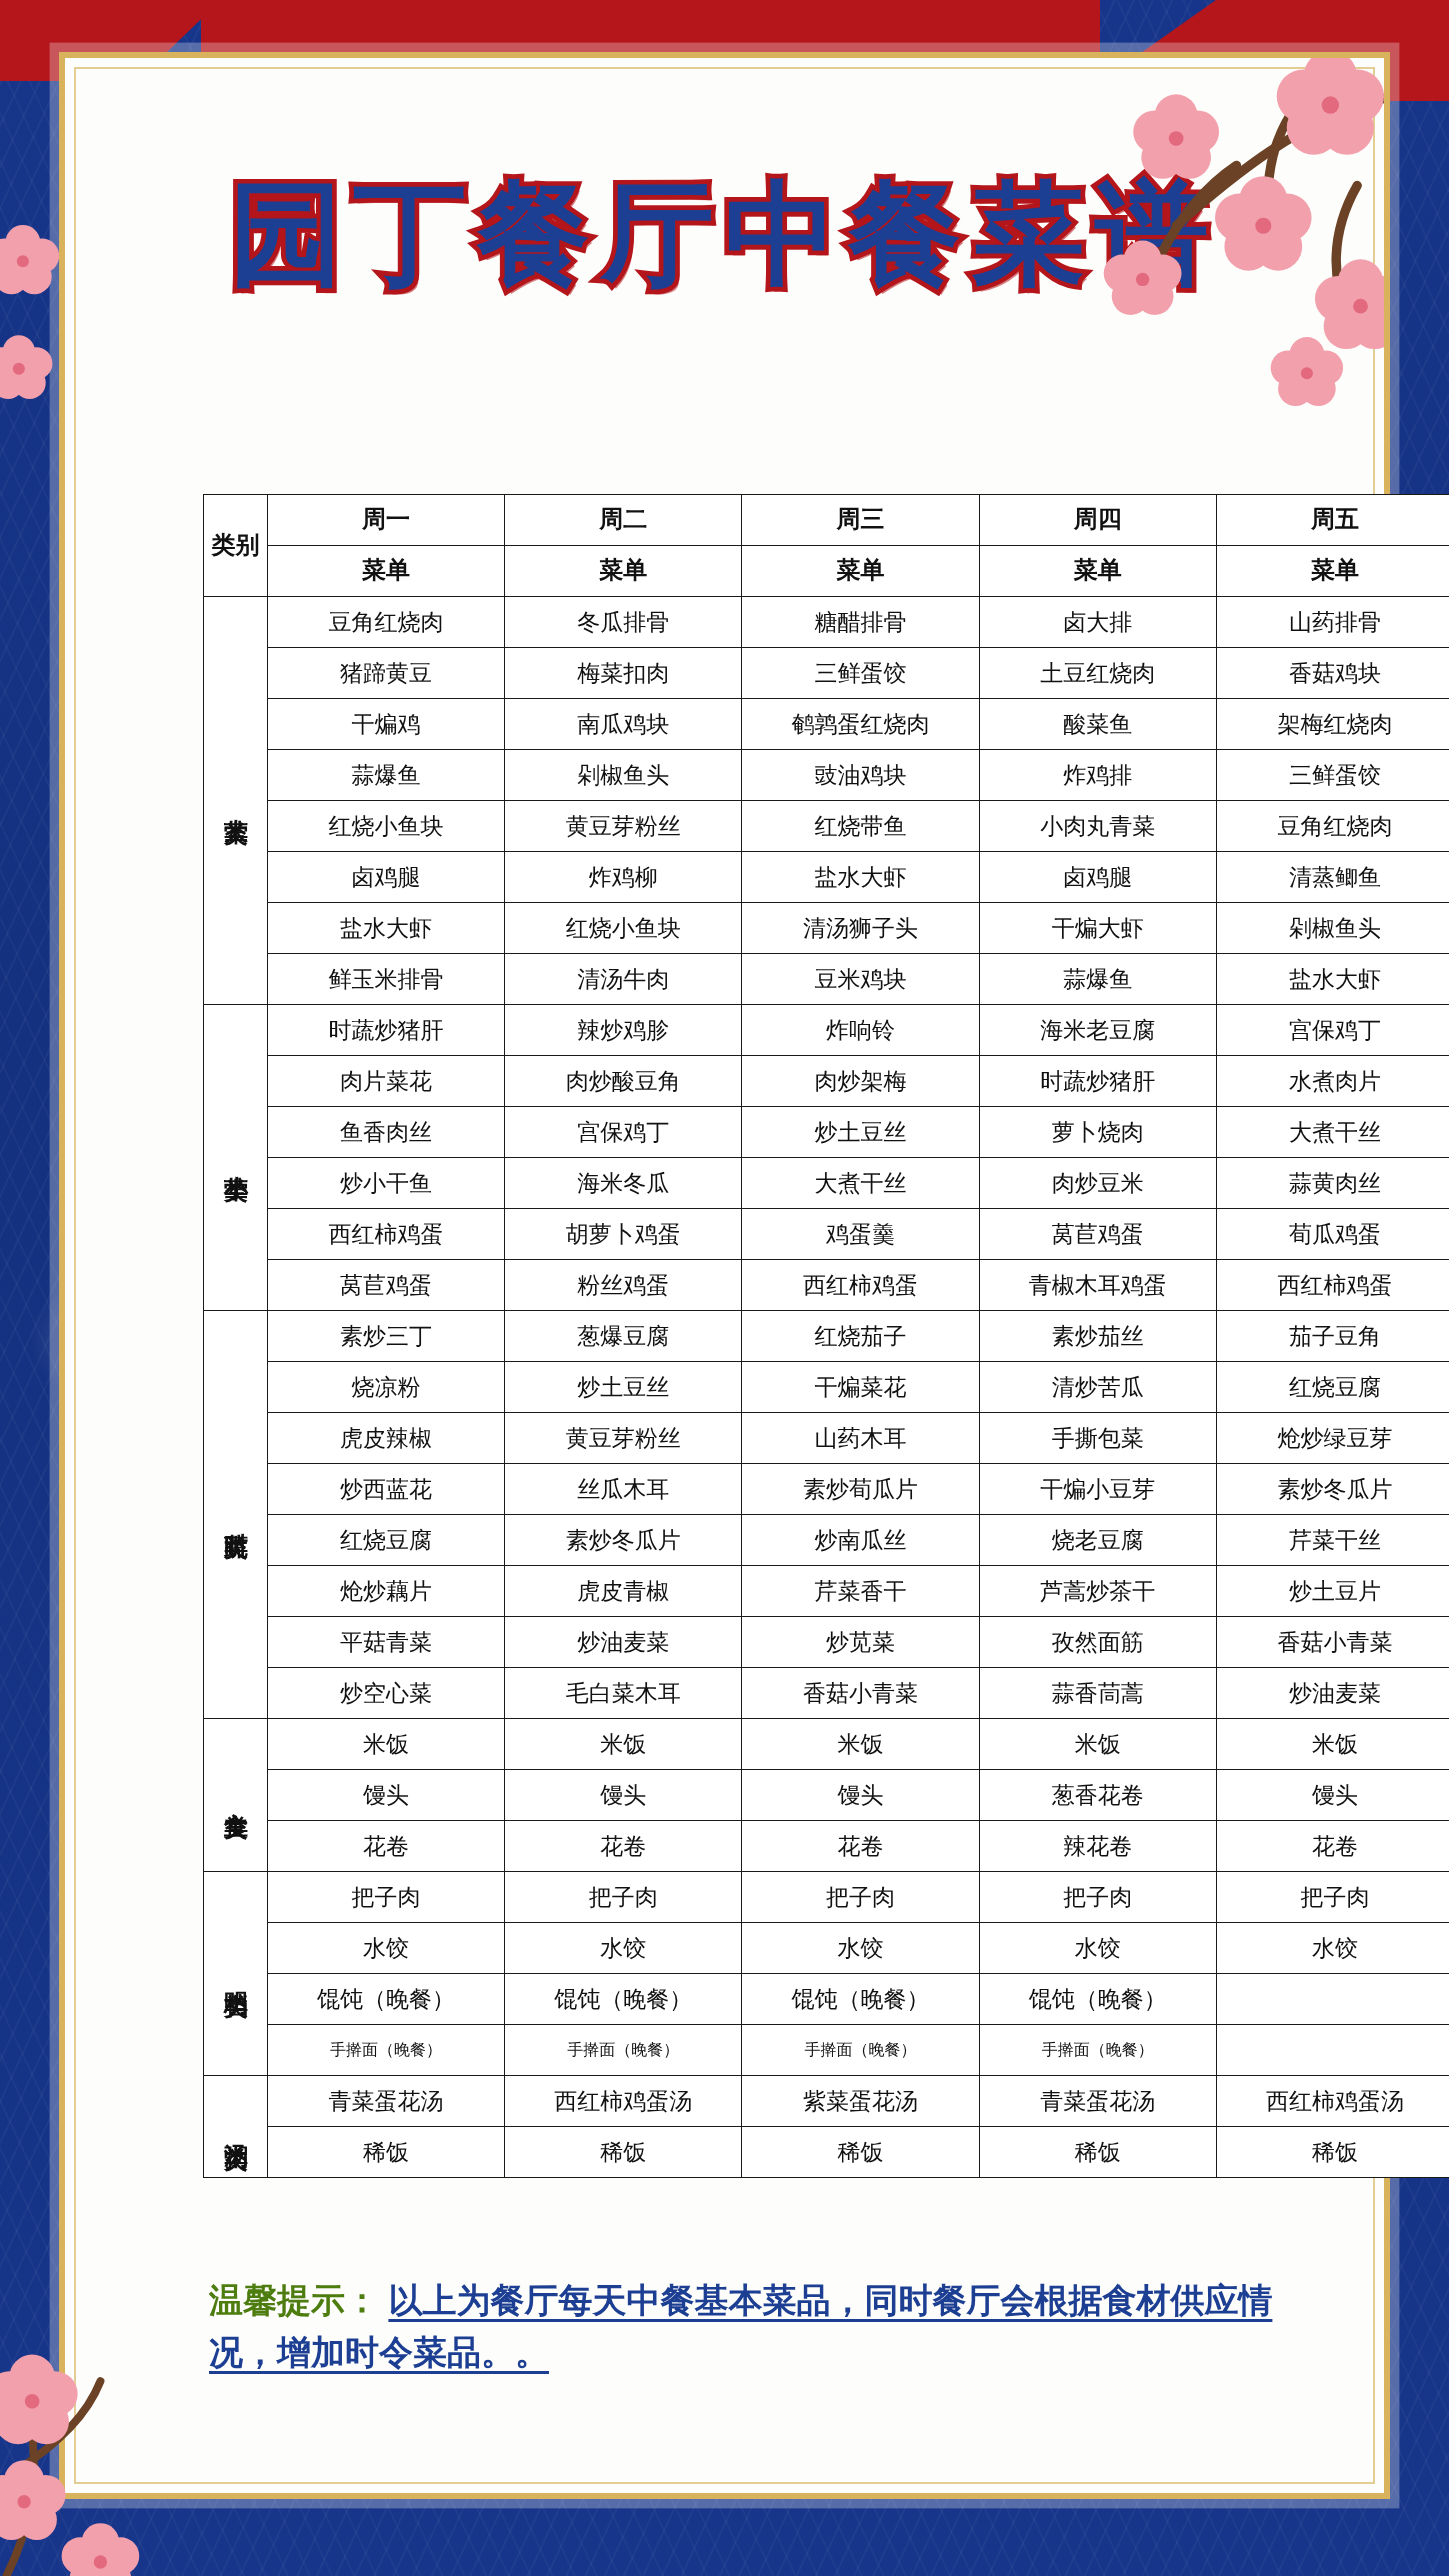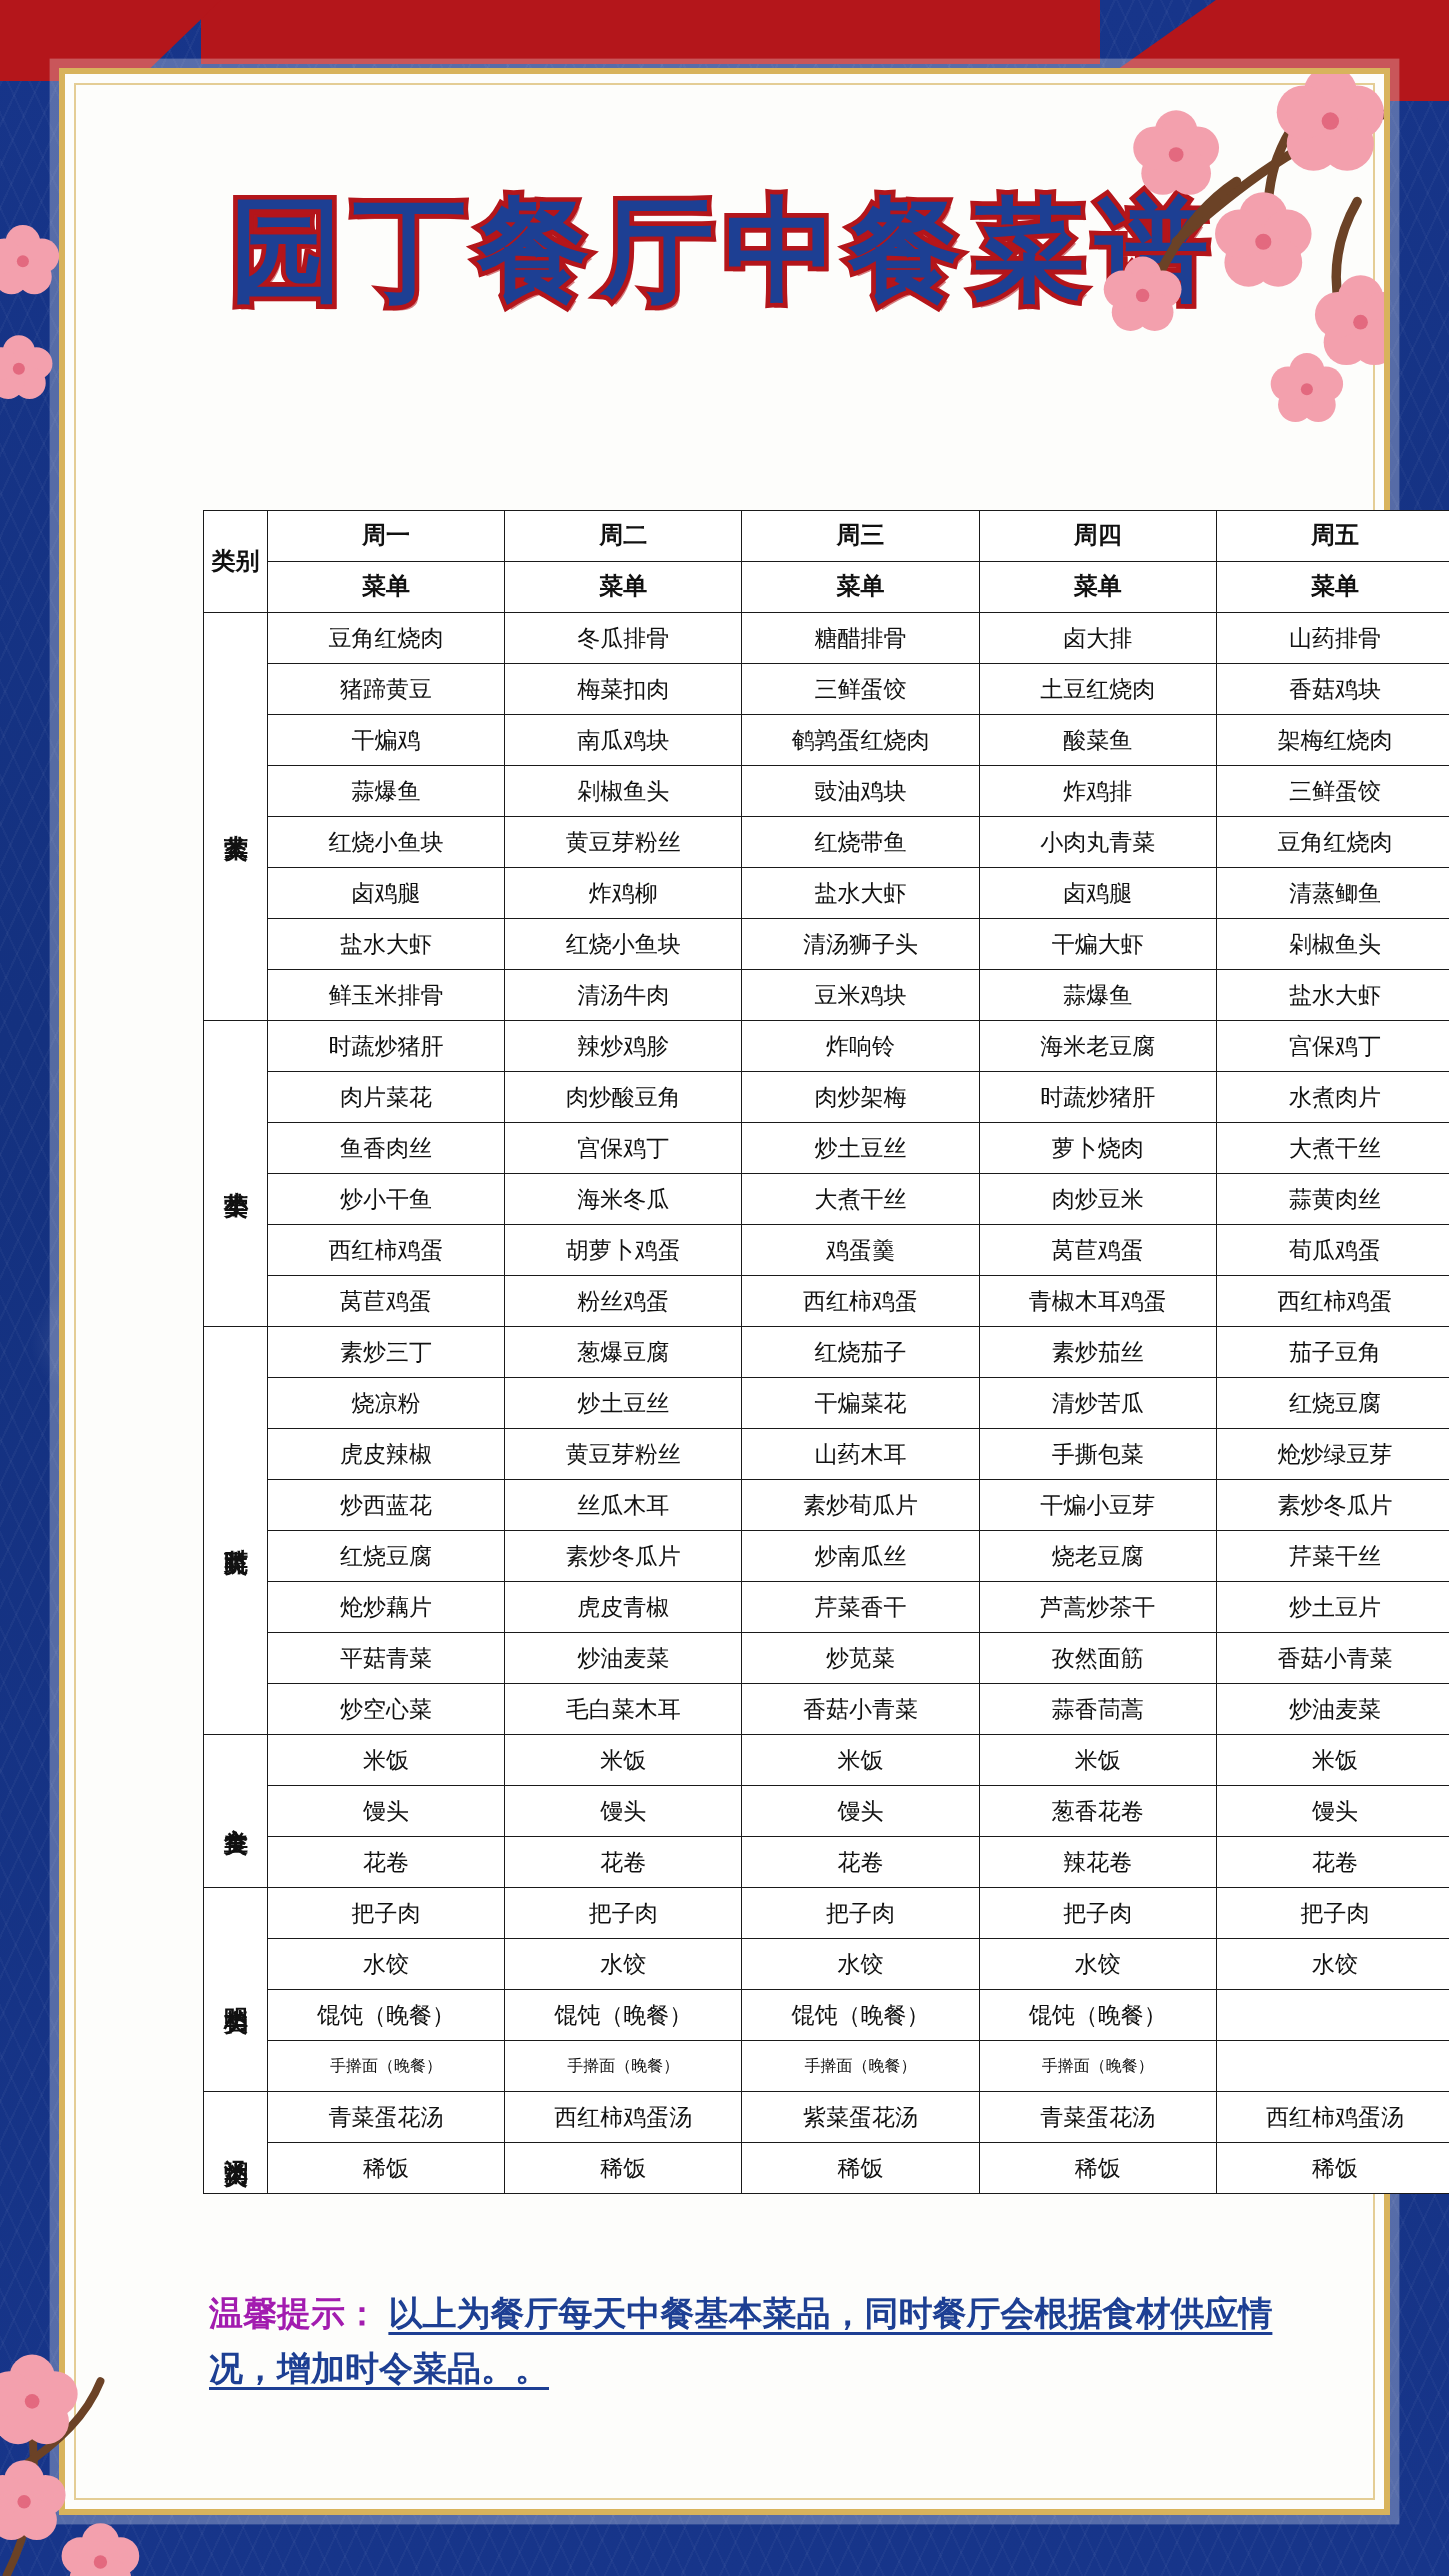--- a/index.html
+++ b/index.html
@@ -34,21 +34,21 @@
     clip-path:polygon(38% 0, 100% 0, 100% 100%, 0 100%);
   }
   .red-bar-top{
     position:absolute; left:201px; top:0; right:349px; height:64px;
     background:#b4161b;
   }
 
   
   .card{
     position:absolute;
-    left:59px; top:68px; width:1331px; height:2447px;
+    left:59px; top:52px; width:1331px; height:2447px;
     background:#fdfdfb;
     border:6.7px solid #d8b35c;
     box-shadow:0 0 0 9.4px rgba(255,255,255,.28);
     box-sizing:border-box;
   }
   .card-inner{
     position:absolute; inset:9.4px;
     border:2px solid #e4cd95;
     box-sizing:border-box;
   }
@@ -118,21 +118,21 @@
 
   
   .note{
     position:absolute; left:144px; right:111px; bottom:114px;
     font-family:"DejaVu Sans", sans-serif;
     font-size:34px;
     font-weight:bold;
     line-height:1.55;
     color:#1d3f93;
   }
-  .note .lead{ color:#a21caf; margin-right:9.4px;font-family:Liberation Mono, monospace; }
+  .note .lead{ color:#4d7c0f; margin-right:9.4px; }
   .note u{ text-decoration:underline; text-underline-offset:6.7px; }
 
   
   .blossom-tr{ position:absolute; right:0; top:0; width:523px; height:483px; pointer-events:none;}
   .blossom-bl{ position:absolute; left:0; bottom:0; width:241px; height:510px; pointer-events:none;}
   .blossom-tl{ position:absolute; left:0; top:221px; width:121px; height:215px; pointer-events:none;}
 </style>
 </head>
 <body>
 

